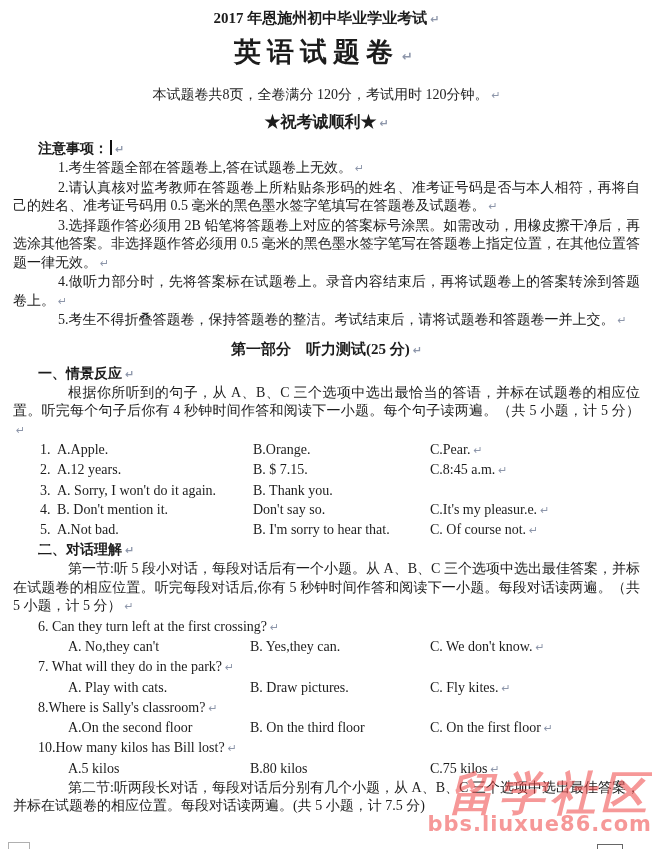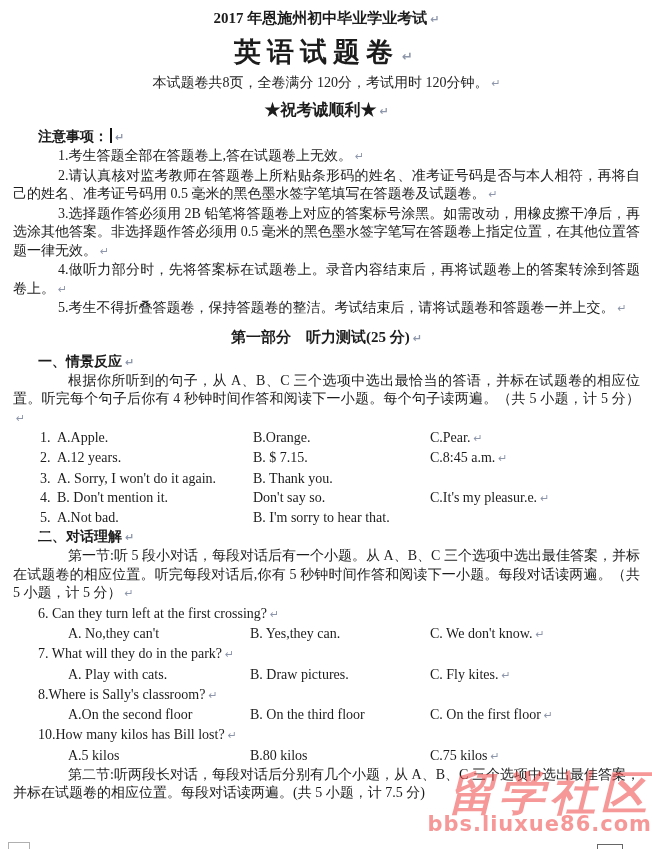--- a/index.html
+++ b/index.html
@@ -8,21 +8,21 @@
     background:#ffffff;
     font-family:"Liberation Serif","DejaVu Serif",serif;
     color:#1c1c1c;
     overflow:hidden;
     position:relative;
   }
   .page { position:absolute; inset:0; padding:6px 12px 0 13px; }
   .center { text-align:center; }
   .exam-title  { font-size:15px; font-weight:bold; margin-top:2px; line-height:20px; }
   .paper-title { font-size:27px; font-weight:bold; margin-top:6px; line-height:32px; letter-spacing:6px; }
-  .paper-info  { font-size:14px; line-height:19px; }
+  .paper-info  { font-size:14px; margin-top:12px; line-height:19px; }
   .wish        { font-size:16px; font-weight:bold; margin-top:7px; line-height:20px; }
   .notice-label{ font-size:14px; font-weight:bold; margin-left:25px; margin-top:5px; line-height:19px; }
   .notice-item { font-size:14px; line-height:18.5px; text-indent:45px; text-align:justify; }
   .part-heading{ font-size:15px; font-weight:bold; margin-top:8px; margin-bottom:3px; line-height:21px; }
   .sec-title   { font-size:14px; font-weight:bold; margin-left:25px; line-height:19px; }
   .para        { font-size:14px; line-height:18.6px; text-indent:55px; text-align:justify; }
   .item-row    { display:grid; grid-template-columns:17px 196px 177px 1fr; margin-left:27px;
                  font-size:14px; line-height:19.2px; }
   .q-line      { font-size:14px; margin-left:25px; line-height:19.2px; }
   .opt-row     { display:grid; grid-template-columns:182px 180px 1fr; margin-left:55px;
@@ -91,20 +91,21 @@
     <div class="item-row">
       <span>4.</span>
       <span>B. Don't mention it.</span>
       <span>Don't say so.</span>
       <span><span>C.It's my pleasur.e.</span><span class="pil">↵</span></span>
     </div>
     <div class="item-row">
       <span>5.</span>
       <span>A.Not bad.</span>
       <span>B. I'm sorry to hear that.</span>
+      <span><span>C. Of course not.</span><span class="pil">↵</span></span>
     </div>
   </div>
 
   <div class="sec-title"><span>二、对话理解</span><span class="pil">↵</span></div>
 
   <p class="para"><span>第一节:听 5 段小对话，每段对话后有一个小题。从 A、B、C 三个选项中选出最佳答案，并标在试题卷的相应位置。听完每段对话后,你有 5 秒钟时间作答和阅读下一小题。每段对话读两遍。（共 5 小题，计 5 分）</span><span class="pil">↵</span></p>
 
   <div>
 
     <div>

